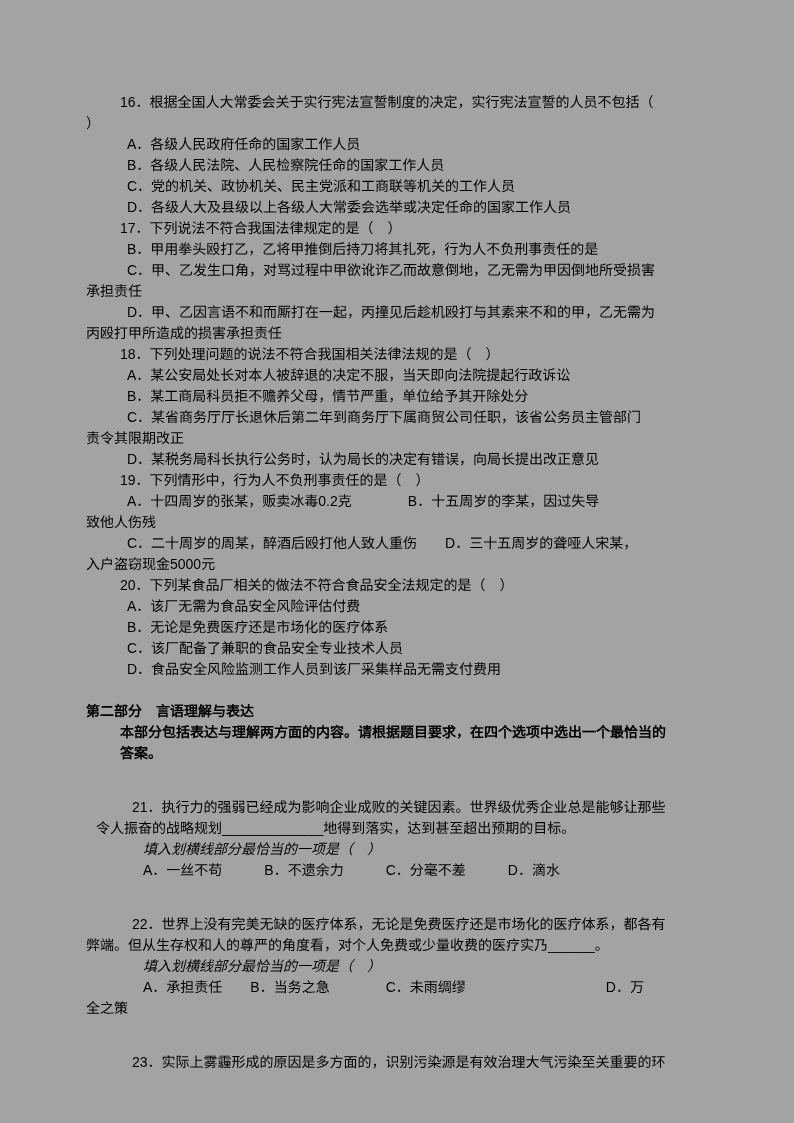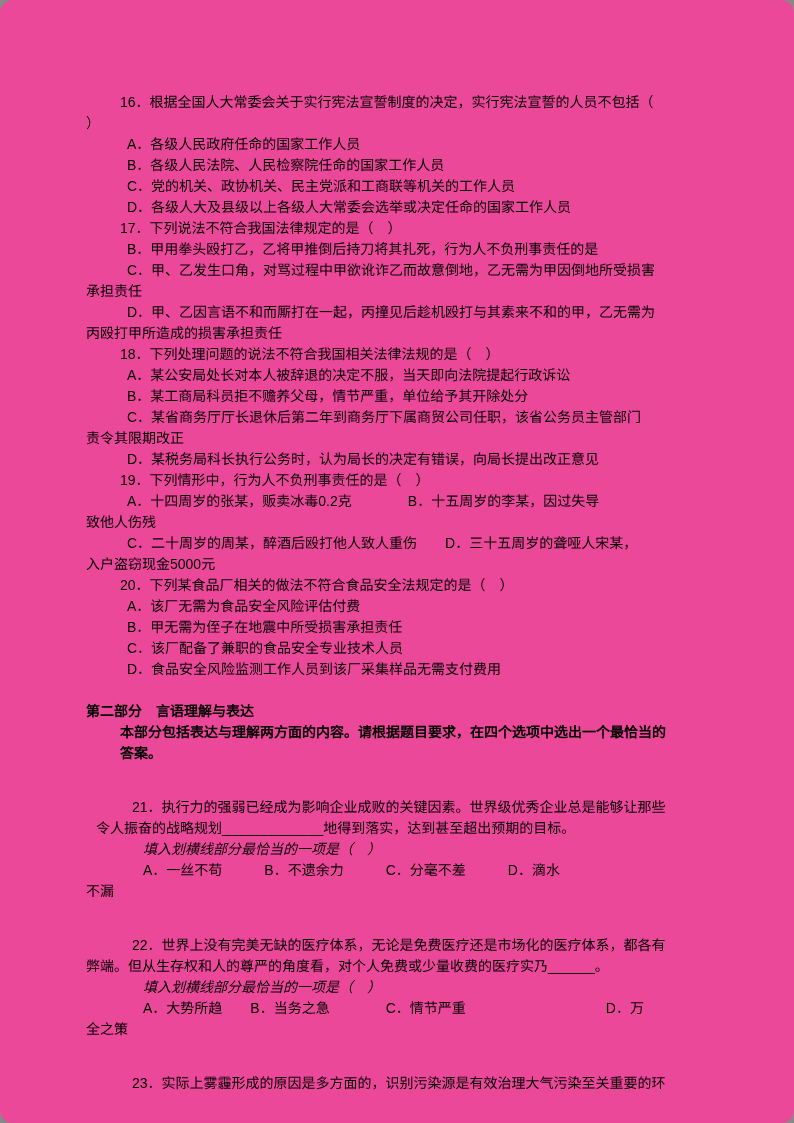--- a/index.html
+++ b/index.html
@@ -27,21 +27,21 @@
   .optrow {padding-left:57px;}   
   .wrap   {padding-left:0;}      
   .wrap-sm{padding-left:10px;}
   .title  {font-weight:bold;}
   .note   {padding-left:34px;font-weight:bold;}
   .blank  {height:21px;}
 </style>
 </head>
 <body>
 
-<div class="page" style="background: #ec4899; color: rgb(0, 0, 0); border-radius: 13px;">
+<div class="page" style="background: #a3a3a3; color: rgb(0, 0, 0);">
   <div class="content">
       <div class="line stem">16．根据全国人大常委会关于实行宪法宣誓制度的决定，实行宪法宣誓的人员不包括（</div>
       <div class="line wrap">）</div>
       <div class="line option">A．各级人民政府任命的国家工作人员</div>
       <div class="line option">B．各级人民法院、人民检察院任命的国家工作人员</div>
       <div class="line option">C．党的机关、政协机关、民主党派和工商联等机关的工作人员</div>
       <div class="line option">D．各级人大及县级以上各级人大常委会选举或决定任命的国家工作人员</div>
       <div class="line stem">17．下列说法不符合我国法律规定的是（　）</div>
       <div class="line option">B．甲用拳头殴打乙，乙将甲推倒后持刀将其扎死，行为人不负刑事责任的是</div>
       <div class="line option">C．甲、乙发生口角，对骂过程中甲欲讹诈乙而故意倒地，乙无需为甲因倒地所受损害</div>
@@ -54,32 +54,31 @@
       <div class="line option">C．某省商务厅厅长退休后第二年到商务厅下属商贸公司任职，该省公务员主管部门</div>
       <div class="line wrap">责令其限期改正</div>
       <div class="line option">D．某税务局科长执行公务时，认为局长的决定有错误，向局长提出改正意见</div>
       <div class="line stem">19．下列情形中，行为人不负刑事责任的是（　）</div>
       <div class="line option">A．十四周岁的张某，贩卖冰毒0.2克　　　　B．十五周岁的李某，因过失导</div>
       <div class="line wrap">致他人伤残</div>
       <div class="line option">C．二十周岁的周某，醉酒后殴打他人致人重伤　　D．三十五周岁的聋哑人宋某，</div>
       <div class="line wrap">入户盗窃现金5000元</div>
       <div class="line stem">20．下列某食品厂相关的做法不符合食品安全法规定的是（　）</div>
       <div class="line option">A．该厂无需为食品安全风险评估付费</div>
-      <div class="line option">B．甲无需为侄子在地震中所受损害承担责任</div>
+      <div class="line option">B．无论是免费医疗还是市场化的医疗体系</div>
       <div class="line option">C．该厂配备了兼职的食品安全专业技术人员</div>
       <div class="line option">D．食品安全风险监测工作人员到该厂采集样品无需支付费用</div>
       <div class="line blank"></div>
       <div class="line title">第二部分　言语理解与表达</div>
       <div class="line note">本部分包括表达与理解两方面的内容。请根据题目要求，在四个选项中选出一个最恰当的</div>
       <div class="line note">答案。</div>
       <div class="line stem2">21．执行力的强弱已经成为影响企业成败的关键因素。世界级优秀企业总是能够让那些</div>
       <div class="line wrap-sm">令人振奋的战略规划_____________地得到落实，达到甚至超出预期的目标。</div>
       <div class="line prompt">填入划横线部分最恰当的一项是（　）</div>
       <div class="line optrow">A．一丝不苟　　　B．不遗余力　　　C．分毫不差　　　D．滴水</div>
-      <div class="line wrap">不漏</div>
       <div class="line stem2">22．世界上没有完美无缺的医疗体系，无论是免费医疗还是市场化的医疗体系，都各有</div>
       <div class="line wrap">弊端。但从生存权和人的尊严的角度看，对个人免费或少量收费的医疗实乃______。</div>
       <div class="line prompt">填入划横线部分最恰当的一项是（　）</div>
-      <div class="line optrow">A．大势所趋　　B．当务之急　　　　C．情节严重　　　　　　　　　　D．万</div>
+      <div class="line optrow">A．承担责任　　B．当务之急　　　　C．未雨绸缪　　　　　　　　　　D．万</div>
       <div class="line wrap">全之策</div>
       <div class="line stem2">23．实际上雾霾形成的原因是多方面的，识别污染源是有效治理大气污染至关重要的环</div>
     </div>
 </div>
 
 </body></html>

